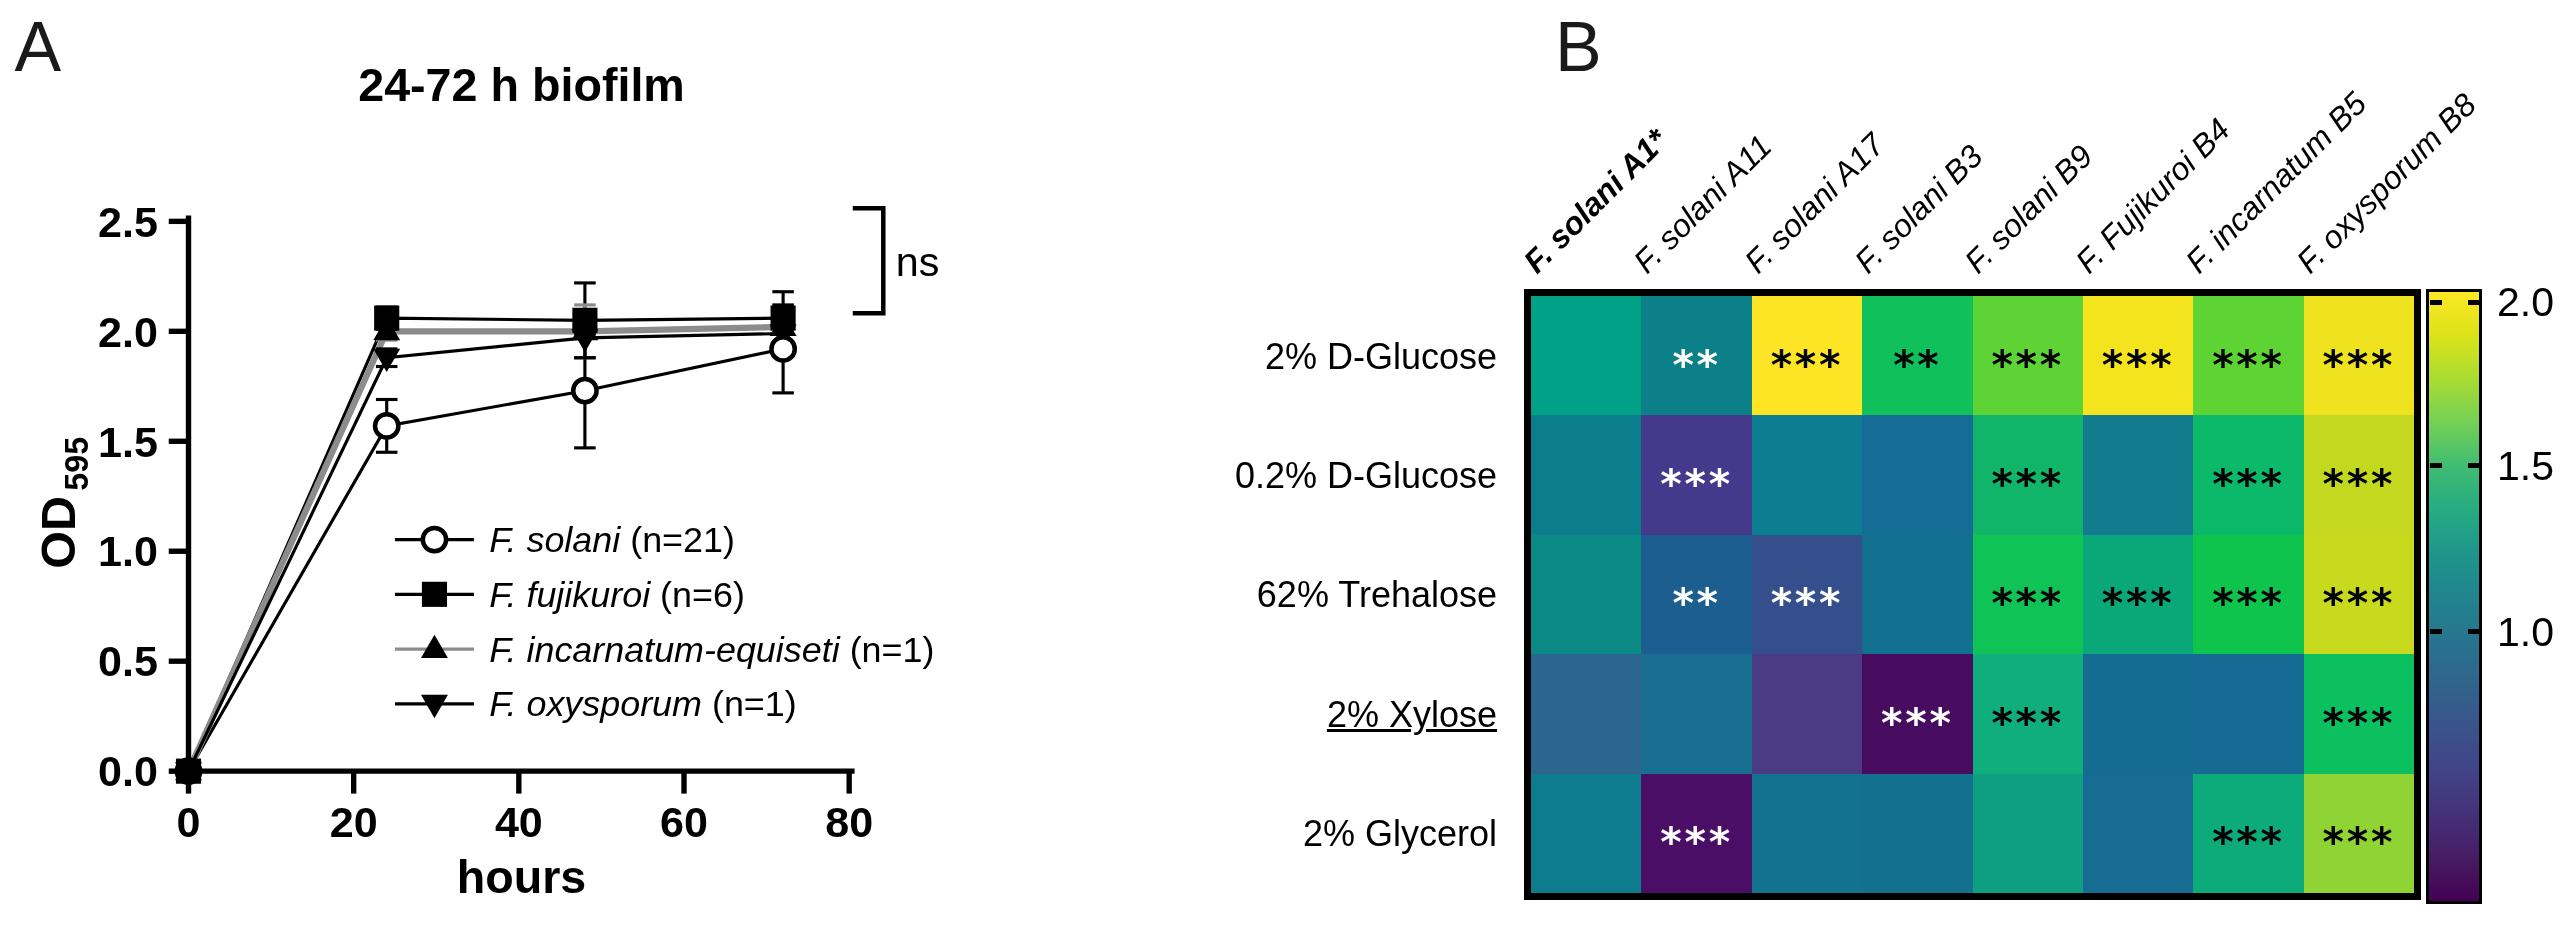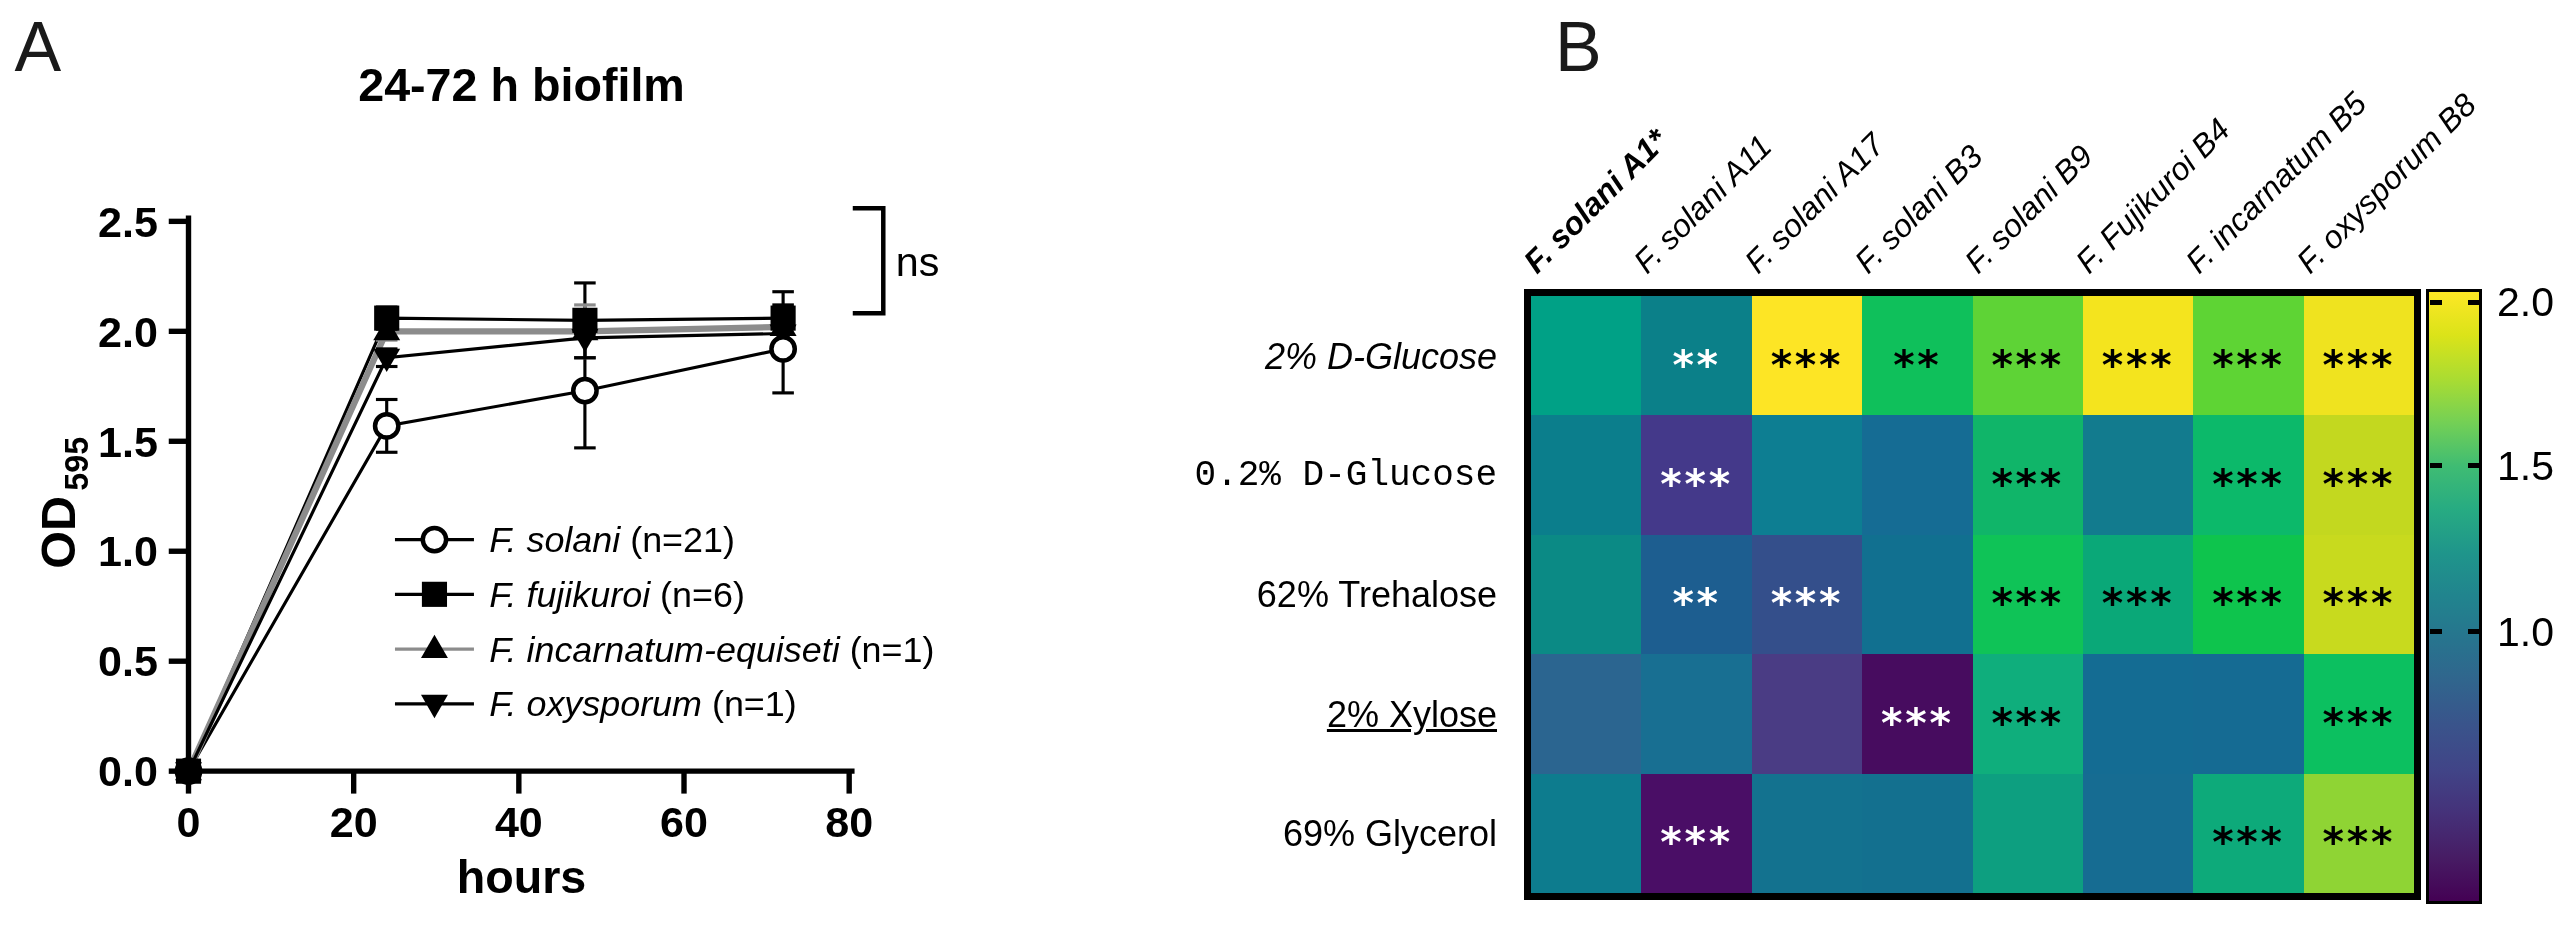--- a/index.html
+++ b/index.html
@@ -242,25 +242,25 @@
     <div class="hm-cell" title="" style="background: rgb(13, 159, 128);"></div>
     <div class="hm-cell" title="" style="background: rgb(22, 108, 146);"></div>
     <div class="hm-cell" title="" style="background: rgb(13, 170, 122);">
       <span class="hm-sig" style="color: rgb(0, 0, 0);">***</span>
     </div>
     <div class="hm-cell" title="" style="background: rgb(143, 212, 52);">
       <span class="hm-sig" style="color: rgb(0, 0, 0);">***</span>
     </div>
   </div>
 <div id="hm-rowlabels">
-    <div class="hm-rowlabel" style="top: 333px; font-style: italic;">2% D-Glucose</div>
-    <div class="hm-rowlabel" style="top: 452px; font-family: Liberation Mono, monospace;">0.2% D-Glucose</div>
+    <div class="hm-rowlabel" style="top: 333px;">2% D-Glucose</div>
+    <div class="hm-rowlabel" style="top: 452px;">0.2% D-Glucose</div>
     <div class="hm-rowlabel" style="top: 571px;">62% Trehalose</div>
     <div class="hm-rowlabel" style="top: 691px; text-decoration: underline;">2% Xylose</div>
-    <div class="hm-rowlabel" style="top: 810px;">69% Glycerol</div>
+    <div class="hm-rowlabel" style="top: 810px;">2% Glycerol</div>
   </div>
 <div id="hm-collabels">
     <div class="hm-collabel bold" style="left: 1544px; top: 241px;">F. solani A1*</div>
     <div class="hm-collabel" style="left: 1654px; top: 241px;">F. solani A11</div>
     <div class="hm-collabel" style="left: 1765px; top: 241px;">F. solani A17</div>
     <div class="hm-collabel" style="left: 1875px; top: 241px;">F. solani B3</div>
     <div class="hm-collabel" style="left: 1985px; top: 241px;">F. solani B9</div>
     <div class="hm-collabel" style="left: 2096px; top: 241px;">F. Fujikuroi B4</div>
     <div class="hm-collabel" style="left: 2206px; top: 241px;">F. incarnatum B5</div>
     <div class="hm-collabel" style="left: 2317px; top: 241px;">F. oxysporum B8</div>

